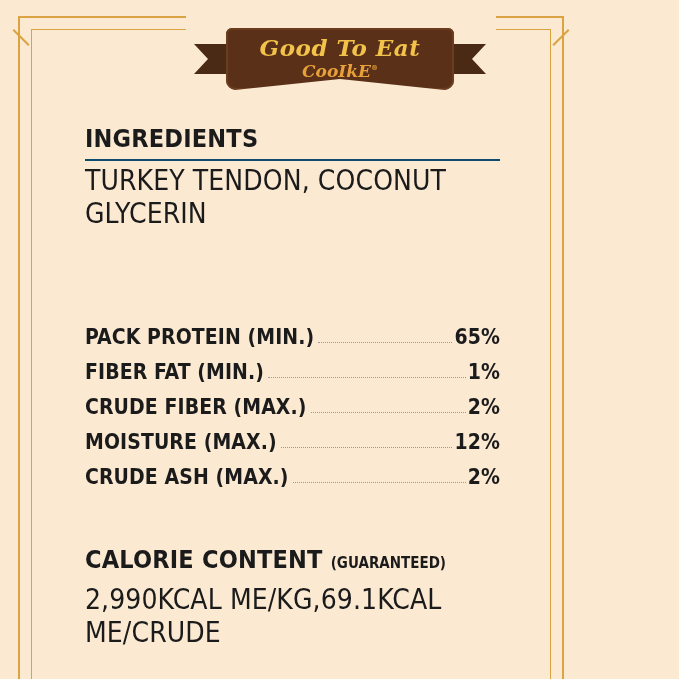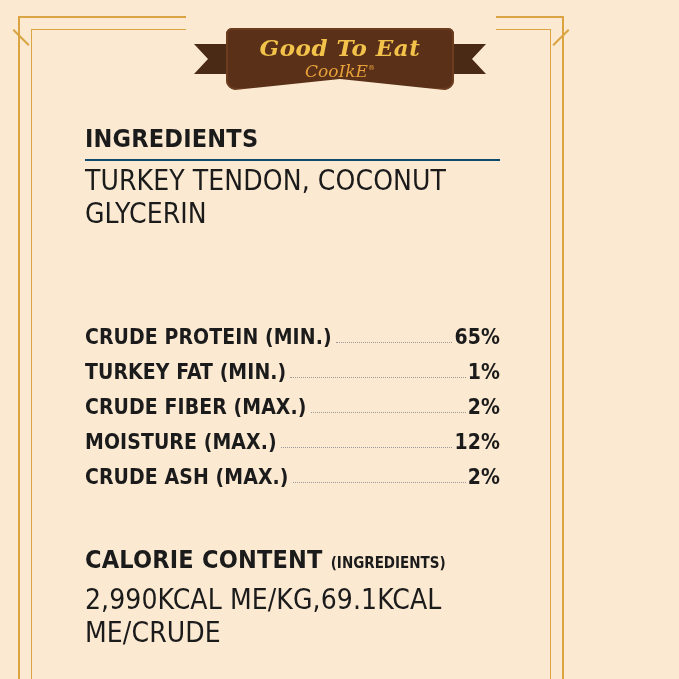--- a/index.html
+++ b/index.html
@@ -111,21 +111,21 @@
     font-size: 23px;
     color: #f3c24a;
     letter-spacing: .5px;
     white-space: nowrap;
   }
   .banner .brand {
     position: absolute;
     left: 0; right: 0; top: 33px;
     text-align: center;
     font-family: "DejaVu Serif", serif;
-    font-weight: normal;
+    font-weight: bold;
     font-style: italic;
     font-size: 17px;
     color: #e8a13a;
     white-space: nowrap;
   }
   .banner .brand sup {
     font-size: 7px;
     vertical-align: super;
     font-style: normal;
   }
@@ -214,26 +214,26 @@
   <div class="content">
 
     <h2 class="section-head">INGREDIENTS</h2>
     <div class="body-line">TURKEY TENDON, COCONUT GLYCERIN</div>
 
     <div class="gap-lg"></div>
 
 
     <div class="analysis">
       <div class="arow">
-        <span class="label">CRUDE PROTEIN (MIN.)</span>
+        <span class="label">PACK PROTEIN (MIN.)</span>
         <span class="leader"></span>
         <span class="value">65%</span>
       </div>
       <div class="arow">
-        <span class="label">TURKEY FAT (MIN.)</span>
+        <span class="label">FIBER FAT (MIN.)</span>
         <span class="leader"></span>
         <span class="value">1%</span>
       </div>
       <div class="arow">
         <span class="label">CRUDE FIBER (MAX.)</span>
         <span class="leader"></span>
         <span class="value">2%</span>
       </div>
       <div class="arow">
         <span class="label">MOISTURE (MAX.)</span>
@@ -242,17 +242,17 @@
       </div>
       <div class="arow">
         <span class="label">CRUDE ASH (MAX.)</span>
         <span class="leader"></span>
         <span class="value">2%</span>
       </div>
     </div>
 
     <div class="gap-md"></div>
 
-    <h2 class="section-head head-noline"><span>CALORIE CONTENT</span> <span class="sub">(INGREDIENTS)</span></h2>
+    <h2 class="section-head head-noline"><span>CALORIE CONTENT</span> <span class="sub">(GUARANTEED)</span></h2>
     <div class="body-line">2,990KCAL ME/KG,69.1KCAL ME/CRUDE</div>
 
   </div>
 </div>
 
 </body></html>

